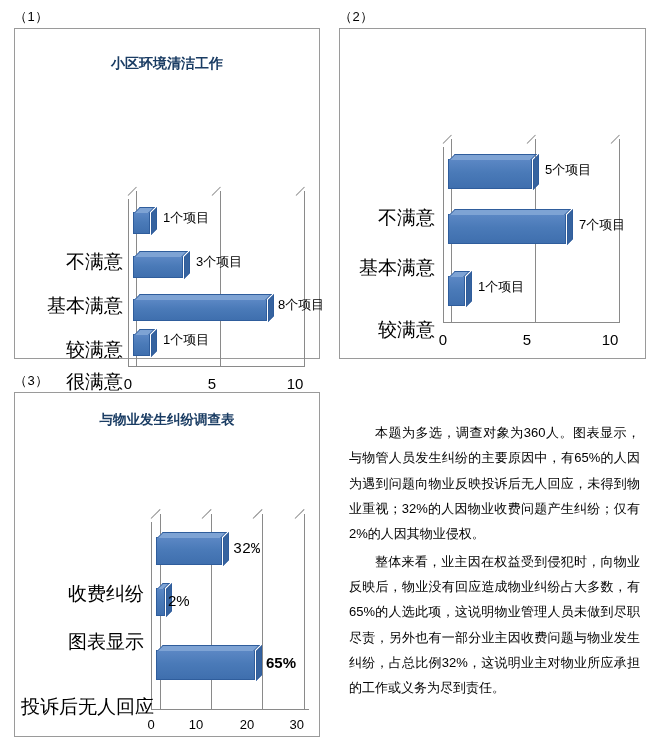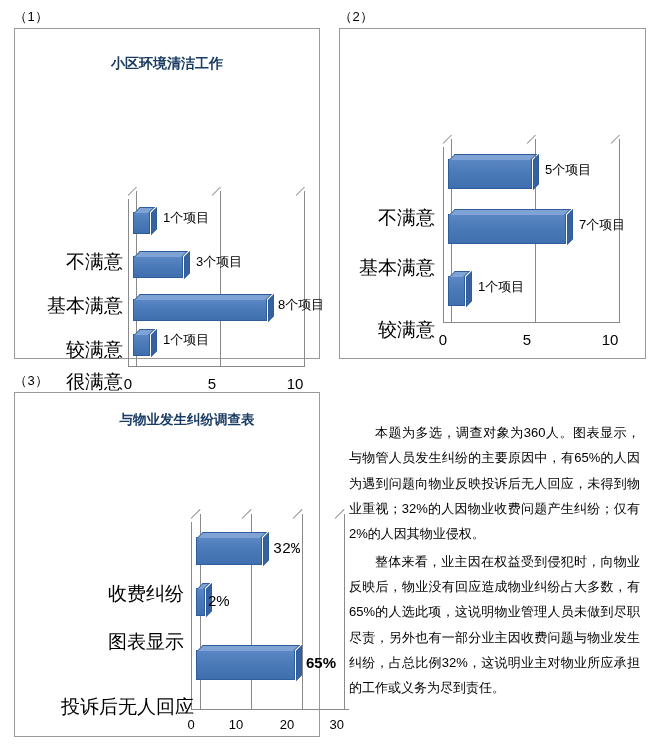--- a/index.html
+++ b/index.html
@@ -25,21 +25,21 @@
   .label-3 { left: 14px; top: 372px; }
 
   .panel {
     position: absolute;
     border: 1px solid #9a9a9a;
     background: #ffffff;
     box-sizing: border-box;
   }
   #panel1 { left: 14px; top: 28px; width: 306px; height: 331px; }
   #panel2 { left: 339px; top: 28px; width: 307px; height: 331px; }
-  #panel3 { left: 14px; top: 392px; width: 306px; height: 345px; padding-left: 40px; }
+  #panel3 { left: 14px; top: 392px; width: 306px; height: 345px; }
 
   .chart-title {
     text-align: center;
     font-size: 14px;
     font-weight: bold;
     color: #1a3c63;
     margin-top: 26px;
   }
   #panel3 .chart-title { margin-top: 18px; font-size: 13.5px; }
 

